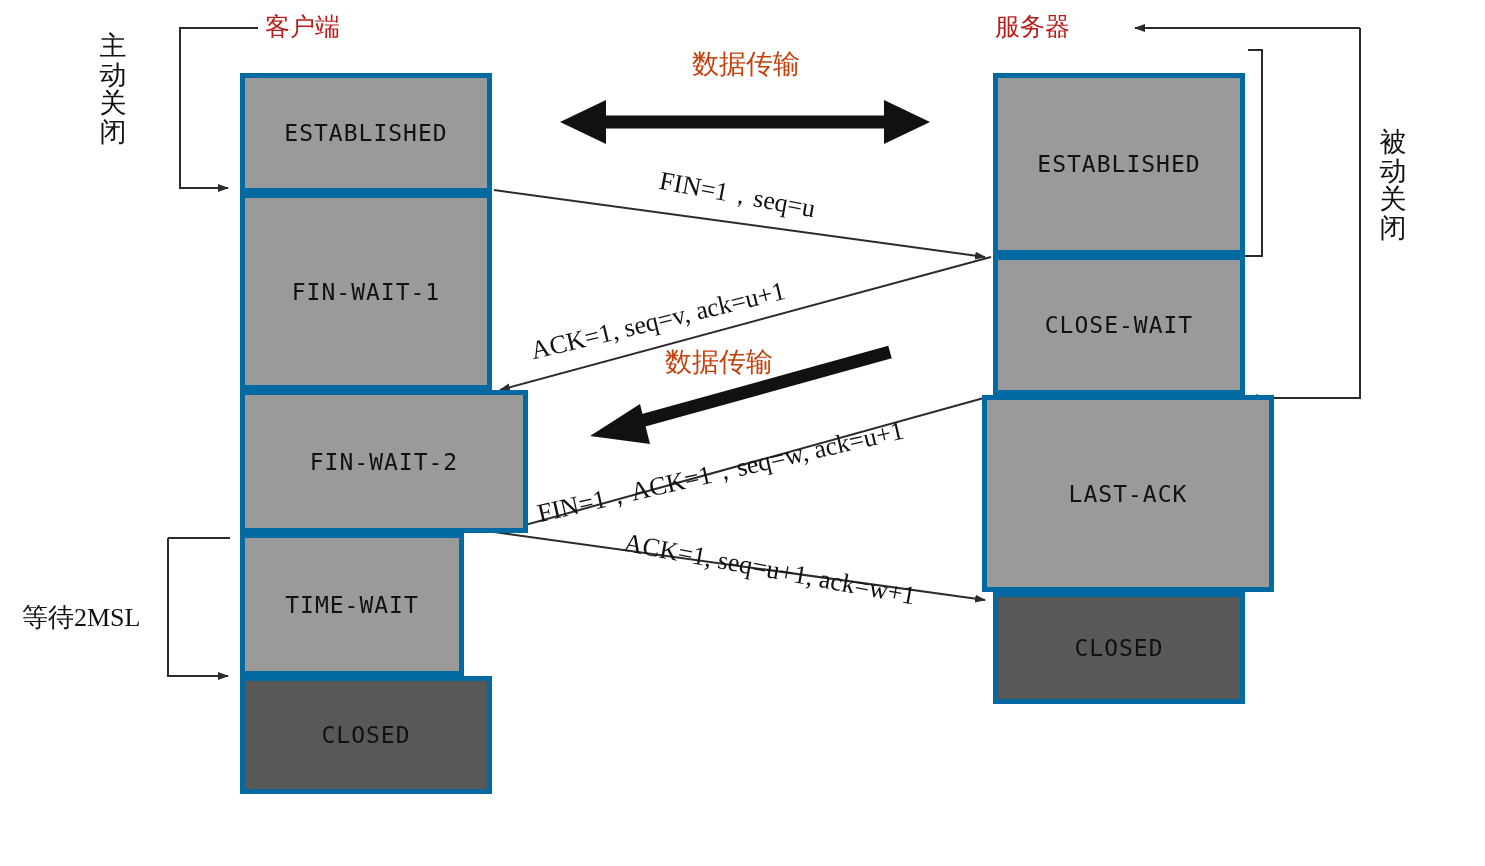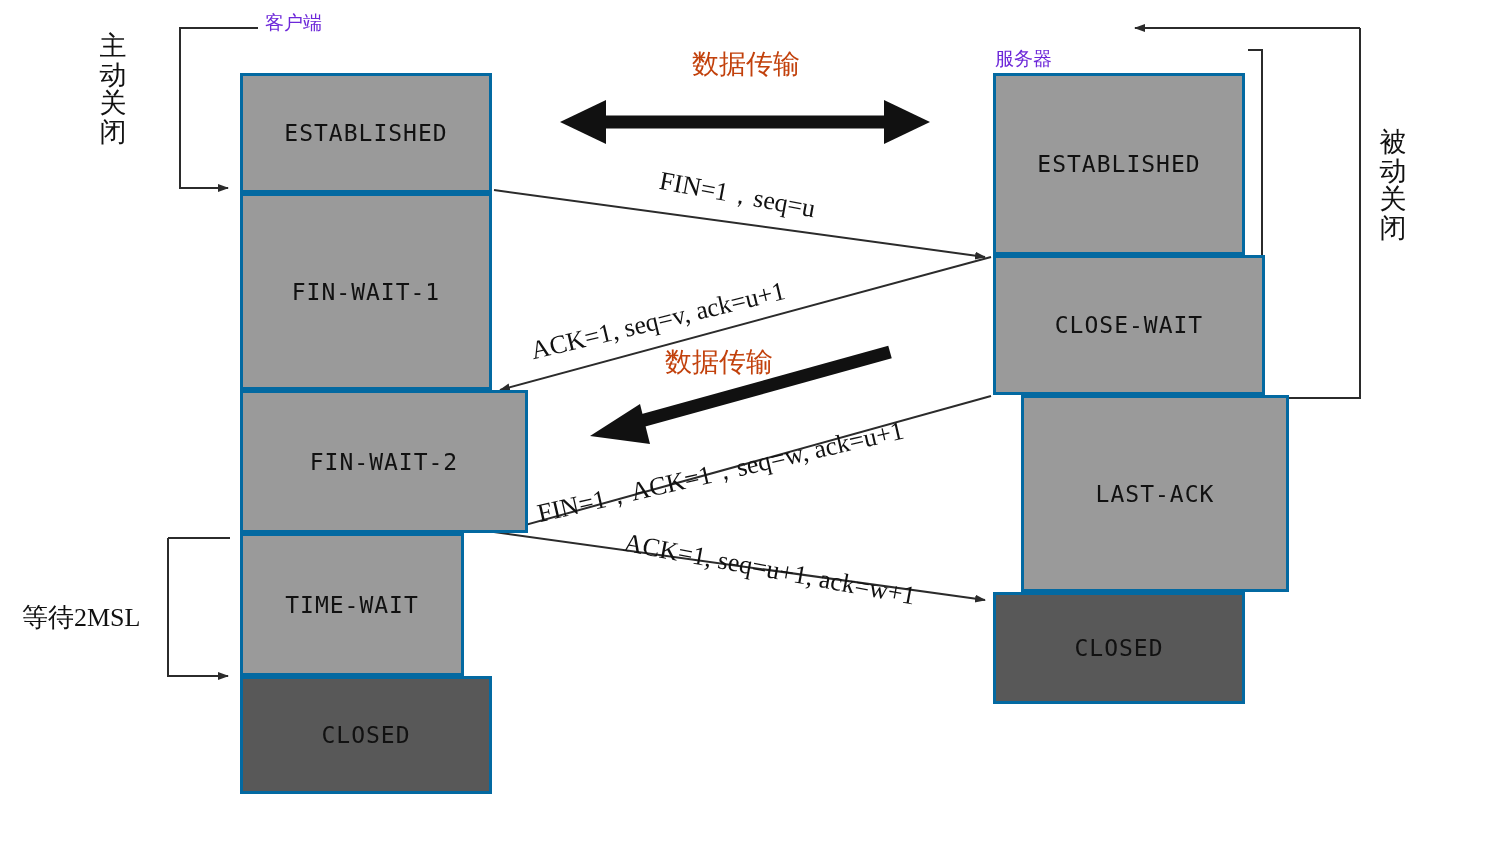--- a/index.html
+++ b/index.html
@@ -18,39 +18,39 @@
   .svg-layer {
     position: absolute;
     left: 0;
     top: 0;
     width: 1485px;
     height: 866px;
   }
   .state-box {
     position: absolute;
     box-sizing: border-box;
-    border: 3px solid #0369a1;
+    border: 5px solid #0369a1;
     background: #9a9a9a;
     display: flex;
     align-items: center;
     justify-content: center;
     color: #111111;
     font-family: "DejaVu Sans Mono", monospace;
     font-size: 23px;
     letter-spacing: 1px;
   }
   .state-box.closed {
     background: #585858;
     color: #111111;
   }
   .side-title {
     position: absolute;
     font-family: "Liberation Serif", serif;
-    font-size: 19px;
-    color: #6d28d9;
+    font-size: 25px;
+    color: #b91c1c;
     white-space: nowrap;
   }
   .vlabel {
     position: absolute;
     font-family: "Liberation Serif", serif;
     font-size: 27px;
     color: #111111;
     line-height: 1.06;
     text-align: center;
     width: 30px;
@@ -119,39 +119,39 @@
       <polygon points="930,122 884,100 884,144" fill="#111111"></polygon>
     </g>
 
     <g>
       <line x1="630" y1="424" x2="890" y2="352" stroke="#111111" stroke-width="13"></line>
       <polygon points="590,436 640,404 650,444" fill="#111111"></polygon>
     </g>
   </svg>
 
   <div class="side-title" style="left:265px; top:10px;">客户端</div>
-  <div class="side-title" style="left:995px; top:10px;margin-top:36px;">服务器</div>
+  <div class="side-title" style="left:995px; top:10px;">服务器</div>
 
   <div class="vlabel" style="left:98px; top:32px;">主动关闭</div>
   <div class="vlabel" style="left:1378px; top:128px;">被动关闭</div>
 
   <div class="plain-label" style="left:22px; top:600px;">等待2MSL</div>
 
   <div class="data-label" style="left:692px; top:46px;">数据传输</div>
   <div class="data-label" style="left:665px; top:344px;">数据传输</div>
 
   <div class="state-box" style="left:240px; top:73px; width:252px; height:120px;">ESTABLISHED</div>
   <div class="state-box" style="left:240px; top:193px; width:252px; height:197px;">FIN-WAIT-1</div>
   <div class="state-box" style="left:240px; top:390px; width:288px; height:143px;">FIN-WAIT-2</div>
   <div class="state-box" style="left:240px; top:533px; width:224px; height:143px;">TIME-WAIT</div>
   <div class="state-box closed" style="left:240px; top:676px; width:252px; height:118px;">CLOSED</div>
 
   <div class="state-box" style="left:993px; top:73px; width:252px; height:182px;">ESTABLISHED</div>
-  <div class="state-box" style="left:993px; top:255px; width:272px; height:140px;">CLOSE-WAIT</div>
-  <div class="state-box" style="left:1021px; top:395px; width:268px; height:197px;">LAST-ACK</div>
+  <div class="state-box" style="left:993px; top:255px; width:252px; height:140px;">CLOSE-WAIT</div>
+  <div class="state-box" style="left:982px; top:395px; width:292px; height:197px;">LAST-ACK</div>
   <div class="state-box closed" style="left:993px; top:592px; width:252px; height:112px;">CLOSED</div>
 
   <div class="flow-label" style="left:663px; top:163px; transform: rotate(10.5deg);">FIN=1，seq=u</div>
   <div class="flow-label" style="left:528px; top:337px; transform: rotate(-13.5deg);">ACK=1, seq=v, ack=u+1</div>
   <div class="flow-label" style="left:534px; top:497px; transform: rotate(-13deg);">FIN=1，ACK=1，seq=w, ack=u+1</div>
   <div class="flow-label" style="left:627px; top:528px; transform: rotate(10.5deg);">ACK=1, seq=u+1, ack=w+1</div>
 
 </div>
 
 </body></html>

